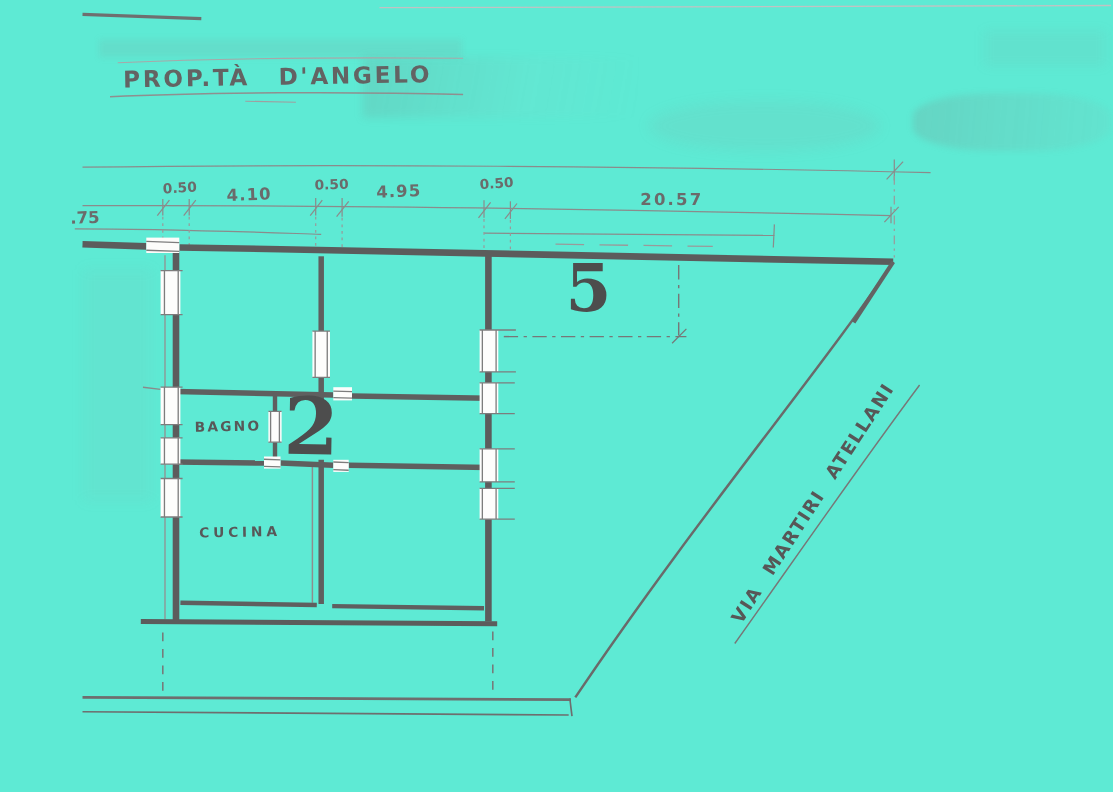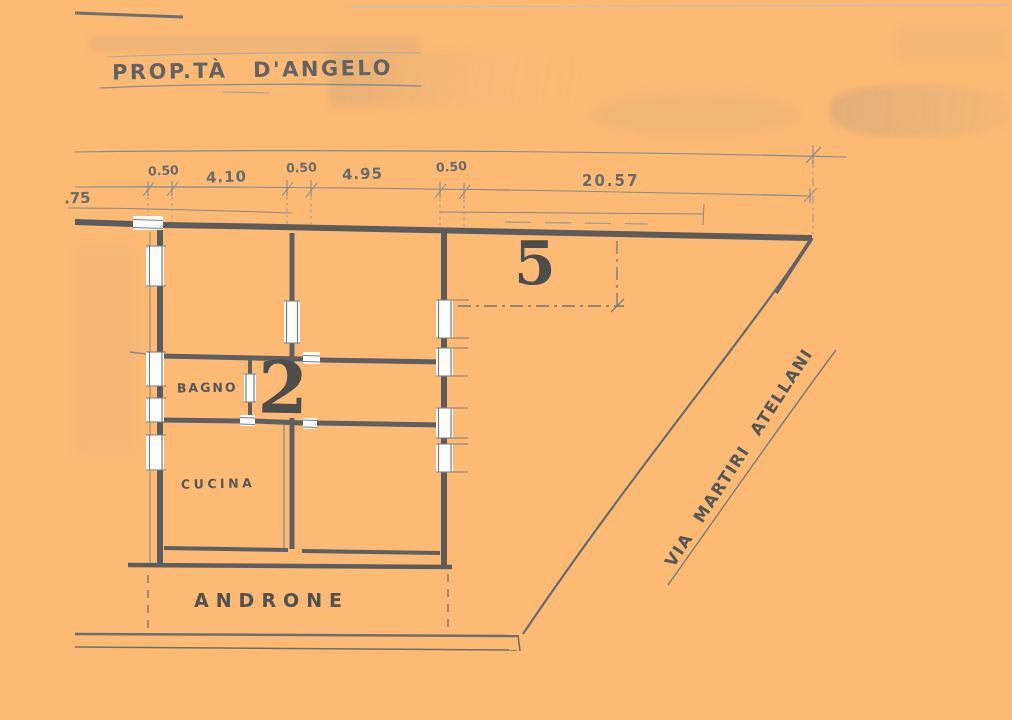--- a/index.html
+++ b/index.html
@@ -1,20 +1,20 @@
 <!DOCTYPE html>
 <html><head>
 <meta charset="utf-8">
 <style>
   html,body{margin:0;padding:0;background:#e8e8e6;}
   .page{
     position:relative;
     width:1012px;height:720px;
     margin:0 auto;
-    background:#fdba74;
+    background:#5eead4;
     overflow:hidden;
     font-family:"DejaVu Sans",sans-serif;
   }
   svg.linework{position:absolute;left:0;top:0;}
   .lbl{
     position:absolute;
     color:#5d5d5d;
     white-space:nowrap;
     font-family:"DejaVu Sans",sans-serif;
     user-select:none;
@@ -246,20 +246,19 @@
   <span class="lbl dim d0">.75</span>
   <span class="lbl dim d1">0.50</span>
   <span class="lbl dim d2">4.10</span>
   <span class="lbl dim d3">0.50</span>
   <span class="lbl dim d4">4.95</span>
   <span class="lbl dim d5">0.50</span>
   <span class="lbl dim d6">20.57</span>
 
   <span class="lbl room bagno">BAGNO</span>
   <span class="lbl room cucina">CUCINA</span>
-  <span class="lbl androne">ANDRONE</span>
 
   <span class="lbl unit u2">2</span>
   <span class="lbl unit u5">5</span>
 
   <div class="lbl street">VIA MARTIRI ATELLANI</div>
 
 </div>
 
 </body></html>

